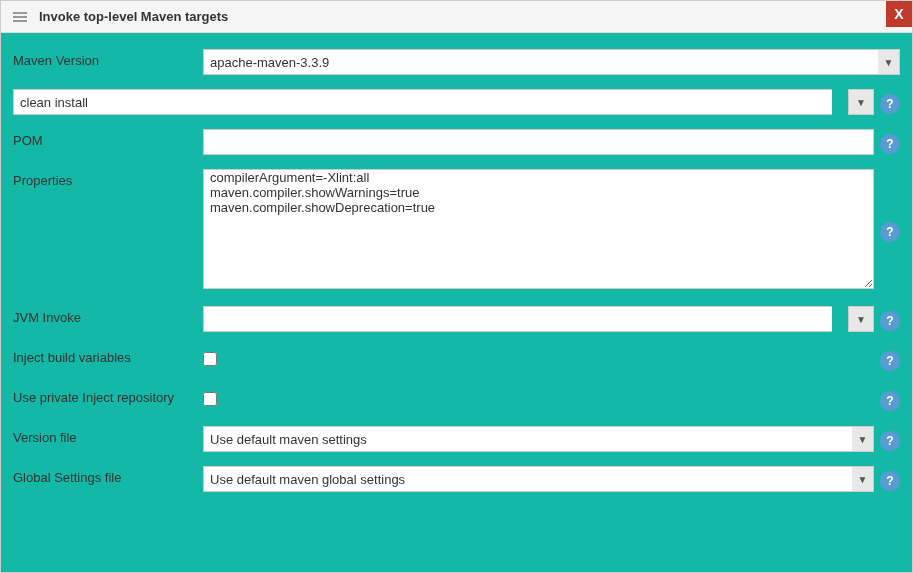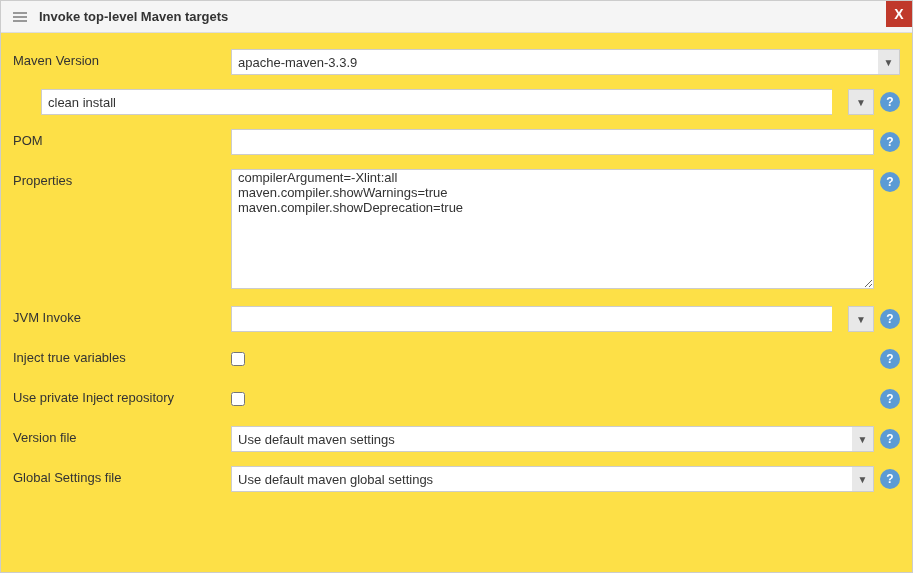--- a/index.html
+++ b/index.html
@@ -8,21 +8,21 @@
       font-size: 13px;
       background: #f0f0f0;
       display: flex;
       justify-content: center;
       align-items: center;
       min-height: 100vh;
     }
     .dialog {
       width: 913px;
       min-height: 573px;
-      background: #fde047;
+      background: #14b8a6;
       border: 1px solid #ccc;
       position: relative;
       padding: 0;
     }
     .dialog-header {
       background: #f5f5f5;
       border-bottom: 1px solid #ddd;
       padding: 8px 12px;
       display: flex;
       align-items: center;
@@ -184,23 +184,22 @@
       align-items: center;
       height: 26px;
     }
     .form-checkbox {
       width: 14px;
       height: 14px;
       cursor: pointer;
     }
     .row-with-help {
       display: flex;
-      align-items: flex-start;
+      align-items: center;
       width: 100%;
-      margin-left: 28px;
     }
     .row-content {
       flex: 1;
       display: flex;
       align-items: flex-start;
       gap: 4px;
     }
   </style>
 </head>
 <body>
@@ -272,21 +271,21 @@
       <div class="row-with-help">
         <div class="goals-input-wrap">
           <input type="text" class="goals-input" style="">
           <button class="dropdown-btn">▼</button>
         </div>
         <button class="help-btn">?</button>
       </div>
     </div>
 
     <div class="form-row">
-      <div class="form-label">Inject true variables</div>
+      <div class="form-label">Inject build variables</div>
       <div class="row-with-help">
         <div class="row-content">
           <div class="checkbox-wrap">
             <input type="checkbox" class="form-checkbox" style="">
           </div>
         </div>
         <button class="help-btn">?</button>
       </div>
     </div>
 

